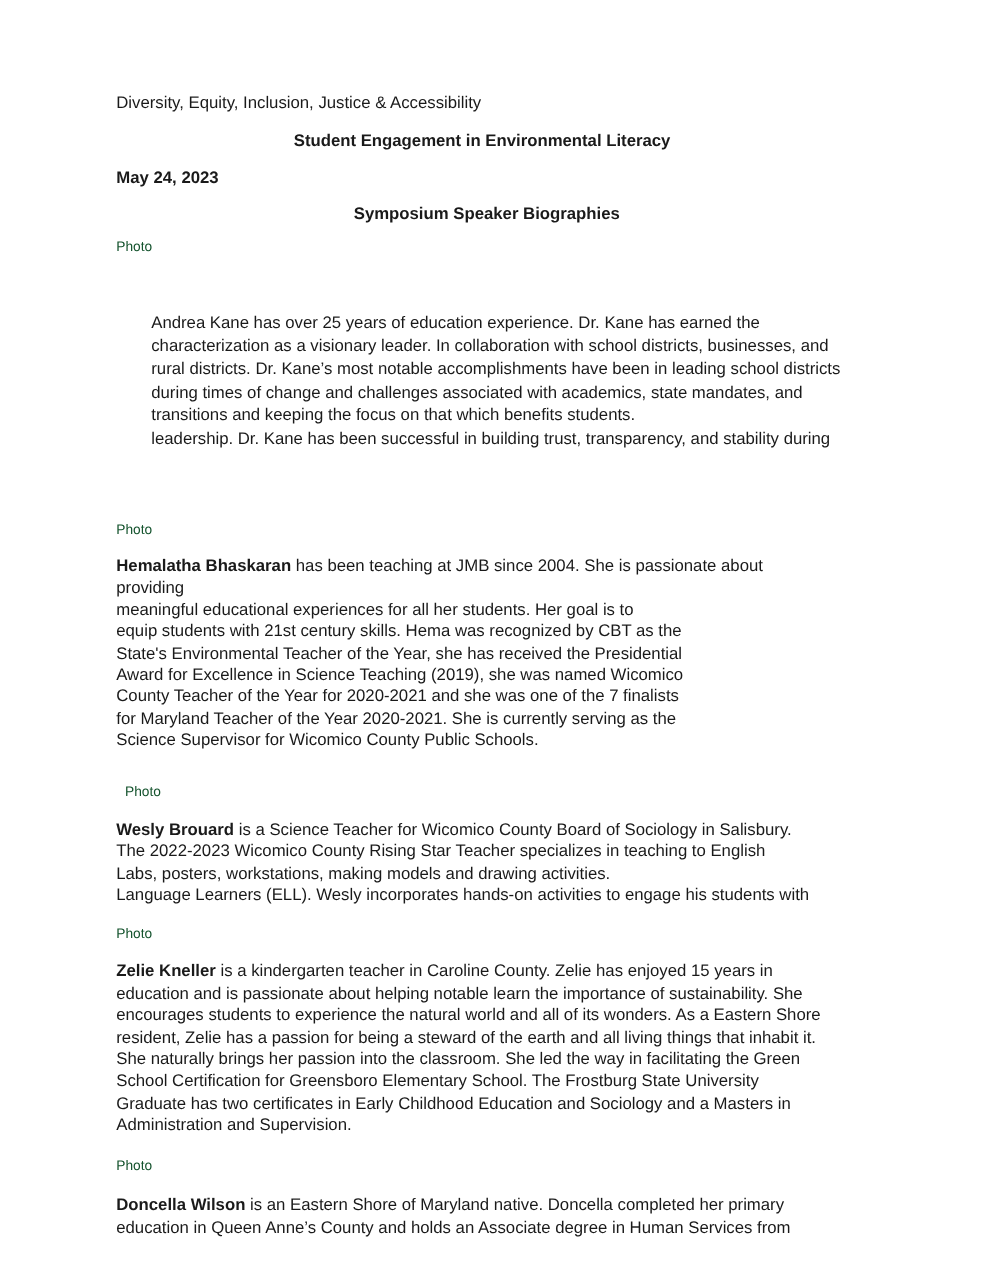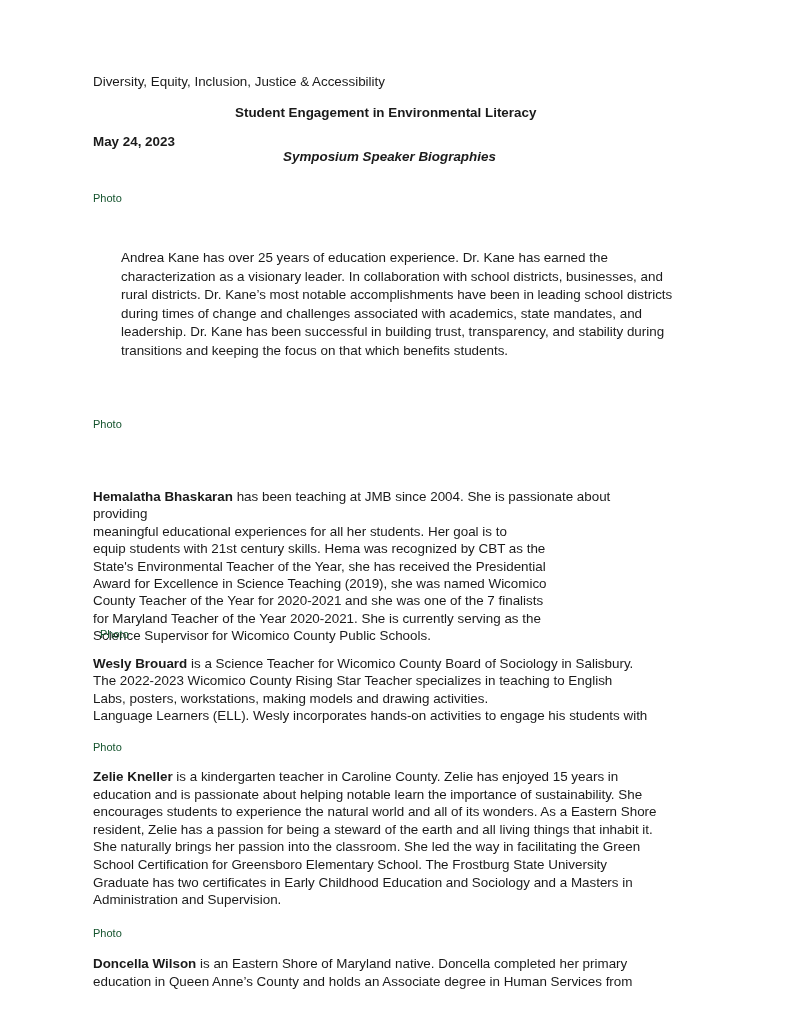--- a/index.html
+++ b/index.html
@@ -12,34 +12,34 @@
     .para .line { display: block; white-space: nowrap; }
   </style>
 </head>
 <body>
 
 <div>
 
   <div class="abs" style="left:93px; top:74px;">Diversity, Equity, Inclusion, Justice &amp; Accessibility</div>
   <div class="abs bold" style="left:235px; top:105px;">Student Engagement in Environmental Literacy</div>
   <div class="abs bold" style="left:93px; top:134px;">May 24, 2023</div>
-  <div class="abs bold" style="left:283px; top:149px;font-style:italic;">Symposium Speaker Biographies</div>
+  <div class="abs bold" style="left:283px; top:163px;">Symposium Speaker Biographies</div>
 
   <div class="abs photo" style="left:93px; top:192px;">Photo</div>
   <div class="para" style="top:249px;margin-left:28px;">
     <span class="line">Andrea Kane has over 25 years of education experience.  Dr. Kane has earned the</span>
     <span class="line">characterization as a visionary leader.  In collaboration with school districts, businesses, and</span>
     <span class="line">rural districts.  Dr. Kane’s most notable accomplishments have been in leading school districts</span>
     <span class="line">during times of change and challenges associated with academics, state mandates, and</span>
+    <span class="line">transitions and keeping the focus on that which benefits students.</span>
     <span class="line">leadership.  Dr. Kane has been successful in building trust, transparency, and stability during</span>
-    <span class="line">transitions and keeping the focus on that which benefits students.</span>
   </div>
 
   <div class="abs photo" style="left:93px; top:418px;">Photo</div>
-  <div class="para" style="top:444px; line-height:17.4px;margin-top:44px;">
+  <div class="para" style="top:444px; line-height:17.4px;">
     <span class="line"><span class="bold">Hemalatha Bhaskaran</span><span> has been teaching at JMB since 2004. She is passionate about</span></span>
     <span class="line">providing</span>
     <span class="line">meaningful educational experiences for all her students. Her goal is to</span>
     <span class="line">equip students with 21st century skills. Hema was recognized by CBT as the</span>
     <span class="line">State's Environmental Teacher of the Year, she has received the Presidential</span>
     <span class="line">Award for Excellence in Science Teaching (2019), she was named Wicomico</span>
     <span class="line">County Teacher of the Year for 2020-2021 and she was one of the 7 finalists</span>
     <span class="line">for Maryland Teacher of the Year 2020-2021. She is currently serving as the</span>
     <span class="line">Science Supervisor for Wicomico County Public Schools.</span>
   </div>

